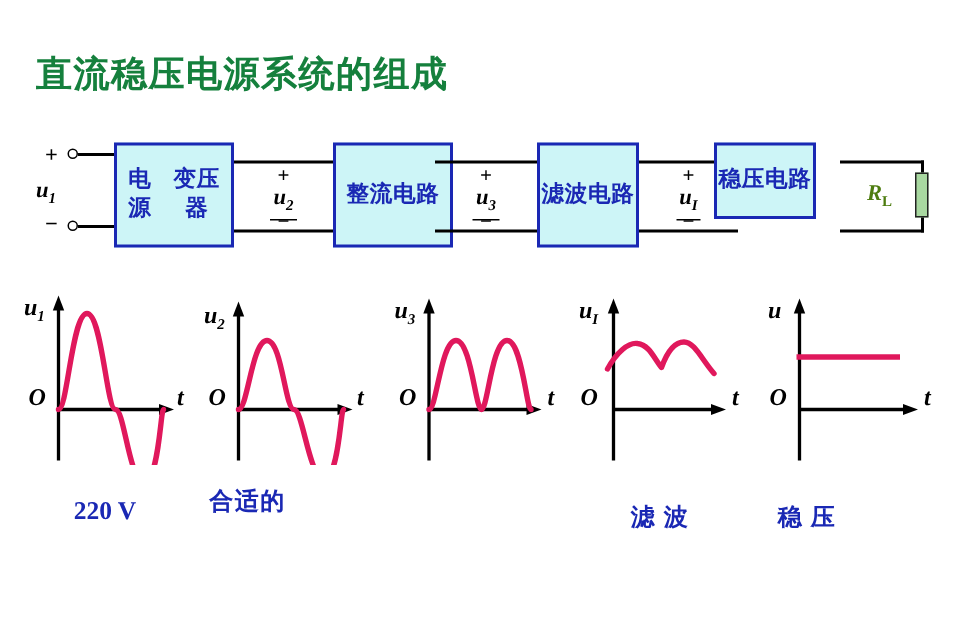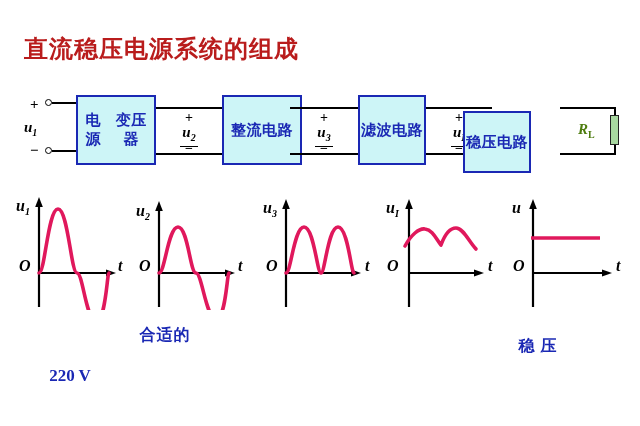--- a/index.html
+++ b/index.html
@@ -17,21 +17,21 @@
   }
 
   
   #title {
     position: absolute;
     left: 24px;
     top: 33px;
     font-family: Liberation Mono, monospace;
     font-size: 24px;
     font-weight: bold;
-    color: #b91c1c;
+    color: #15803d;
     letter-spacing: 1px;
     white-space: nowrap;
   }
 
   
   #diagram {
     position: absolute;
     left: 0;
     top: 85px;
     width: 640px;
@@ -192,21 +192,20 @@
     font-family: "Liberation Serif", serif;
     font-weight: bold;
     color: #1a28b4;
     font-size: 16px;
     line-height: 21px;
     letter-spacing: 1px;
   }
   .cap.v220 {
     font-size: 17px;
     letter-spacing: 0;
-    margin-top: 35px;
   }
 </style>
 </head>
 <body>
 
 <div id="page">
 
   <div id="title">直流稳压电源系统的组成</div>
 
   <div id="diagram">
@@ -255,21 +254,21 @@
     </div>
 
     <div class="wire" style="left:426px; top:22px; width:66px;"></div>
     <div class="wire" style="left:426px; top:68px; width:66px;"></div>
     <div class="midlabel" style="left:439px; top:27px;">
       <div class="plus">+</div>
       <div><span class="sym"><span>u</span><sub>I</sub></span></div>
       <div class="minus">−</div>
     </div>
 
-    <div class="blk" style="left:463px; top:10px; width:68px; height:62px;margin-top:16px;">
+    <div class="blk" style="left:476px; top:10px; width:68px; height:51px;">
       <span>稳压</span>
       <span>电路</span>
     </div>
 
     <div class="wire" style="left:560px; top:22px; width:56px;"></div>
     <div class="wire" style="left:560px; top:68px; width:56px;"></div>
     <div class="wire-v" style="left:614px; top:22px; height:48px;"></div>
     <div id="rl-box" style="left:610px; top:30px;"></div>
     <div id="rl-label" style="left:578px; top:36px;">
       <span>R</span><sub>L</sub>
@@ -356,18 +355,21 @@
 
   <div id="captions">
     <div class="cap v220" style="left:20px; top:8px; width:100px;">
       <div>220 V</div>
     </div>
     <div class="cap" style="left:110px; top:2px; width:110px;">
       <div>合适的</div>
     </div>
     <div class="cap" style="left:250px; top:2px; width:110px;">
     </div>
+    <div class="cap" style="left:390px; top:13px; width:100px;">
+      <div>滤 波</div>
+    </div>
     <div class="cap" style="left:488px; top:13px; width:100px;">
       <div>稳 压</div>
     </div>
   </div>
 
 </div>
 
 </body></html>

